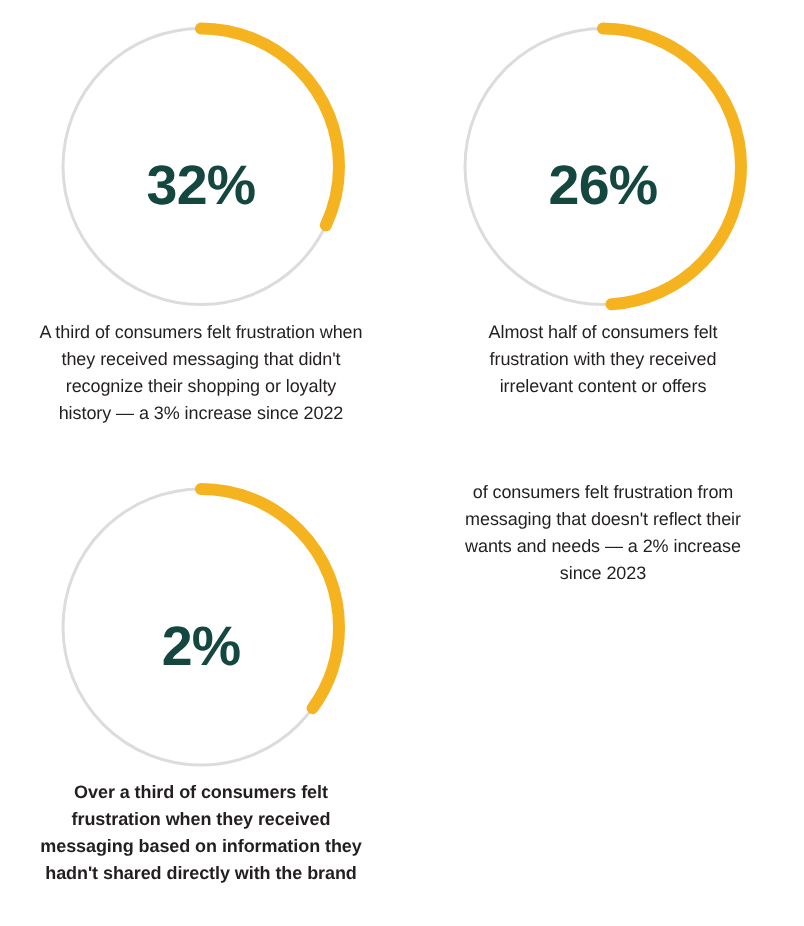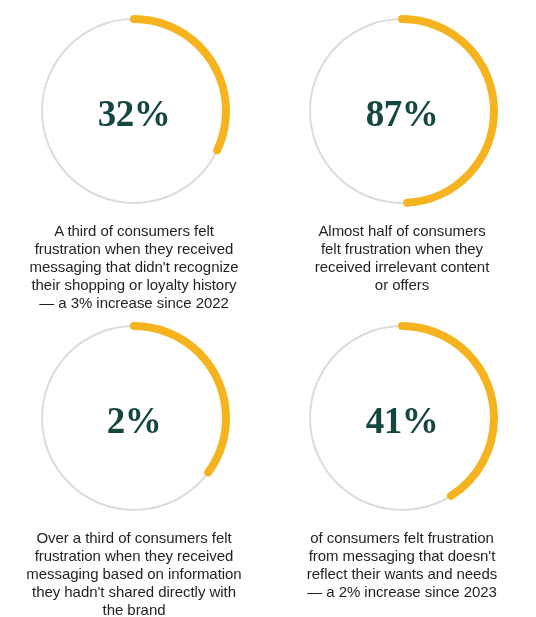--- a/index.html
+++ b/index.html
@@ -37,46 +37,46 @@
     flex: 0 0 auto;
   }
   .gauge-svg {
     display: block;
     width: 200px;
     height: 200px;
   }
   .gauge-value {
     position: absolute;
     left: 0;
-    top: 2px;
+    top: 12px;
     width: 200px;
     height: 200px;
     display: flex;
     align-items: center;
     justify-content: center;
-    font-family: Liberation Serif, serif;
+    font-family: Liberation Sans, sans-serif;
     font-size: 37px;
     font-weight: bold;
     color: #14473F;
     letter-spacing: -0.5px;
     line-height: 1;
     user-select: none;
   }
   .caption {
-    margin-top: 11px;
+    margin-top: 1px;
     width: 218px;
     text-align: center;
     font-family: "Liberation Sans", sans-serif;
-    font-size: 15px;
+    font-size: 12px;
     line-height: 18px;
     color: #231F20;
     letter-spacing: -0.05px;
   }
   .cell-top-right .caption { width: 190px; }
-  .cell-bottom-left .caption { width: 222px; }
+  .cell-bottom-left .caption { width: 222px; font-weight: bold; }
   .cell-bottom-right .caption { width: 200px; }
 </style>
 </head>
 <body>
 
 <div class="infographic">
 
   <div class="stat-cell cell-top-left">
     <div class="gauge-wrap">
       <svg class="gauge-svg" viewBox="0 0 200 200">
@@ -87,40 +87,33 @@
     </div>
     <div class="caption">A third of consumers felt frustration when they received messaging that didn't recognize their shopping or loyalty history — a 3% increase since 2022</div>
   </div>
 
   <div class="stat-cell cell-top-right">
     <div class="gauge-wrap">
       <svg class="gauge-svg" viewBox="0 0 200 200">
         <circle cx="100" cy="100" r="92" fill="none" stroke="#DCDCDC" stroke-width="2"></circle>
         <circle class="arc" id="arc-1" cx="100" cy="100" r="92" fill="none" stroke="#F5B41F" stroke-width="8" stroke-linecap="round" transform="rotate(-90 100 100)" stroke-dasharray="283.25 294.81"></circle>
       </svg>
-      <div class="gauge-value">87%</div>
+      <div class="gauge-value">26%</div>
     </div>
-    <div class="caption">Almost half of consumers felt frustration when they received irrelevant content or offers</div>
+    <div class="caption">Almost half of consumers felt frustration with they received irrelevant content or offers</div>
   </div>
 
   <div class="stat-cell cell-bottom-left">
     <div class="gauge-wrap">
       <svg class="gauge-svg" viewBox="0 0 200 200">
         <circle cx="100" cy="100" r="92" fill="none" stroke="#DCDCDC" stroke-width="2"></circle>
         <circle class="arc" id="arc-2" cx="100" cy="100" r="92" fill="none" stroke="#F5B41F" stroke-width="8" stroke-linecap="round" transform="rotate(-90 100 100)" stroke-dasharray="202.32 375.73"></circle>
       </svg>
       <div class="gauge-value">2%</div>
     </div>
     <div class="caption">Over a third of consumers felt frustration when they received messaging based on information they hadn't shared directly with the brand</div>
   </div>
 
   <div class="stat-cell cell-bottom-right">
-    <div class="gauge-wrap">
-      <svg class="gauge-svg" viewBox="0 0 200 200">
-        <circle cx="100" cy="100" r="92" fill="none" stroke="#DCDCDC" stroke-width="2"></circle>
-        <circle class="arc" id="arc-3" cx="100" cy="100" r="92" fill="none" stroke="#F5B41F" stroke-width="8" stroke-linecap="round" transform="rotate(-90 100 100)" stroke-dasharray="237.00 341.05"></circle>
-      </svg>
-      <div class="gauge-value">41%</div>
-    </div>
     <div class="caption">of consumers felt frustration from messaging that doesn't reflect their wants and needs — a 2% increase since 2023</div>
   </div>
 
 </div>
 
 </body></html>

